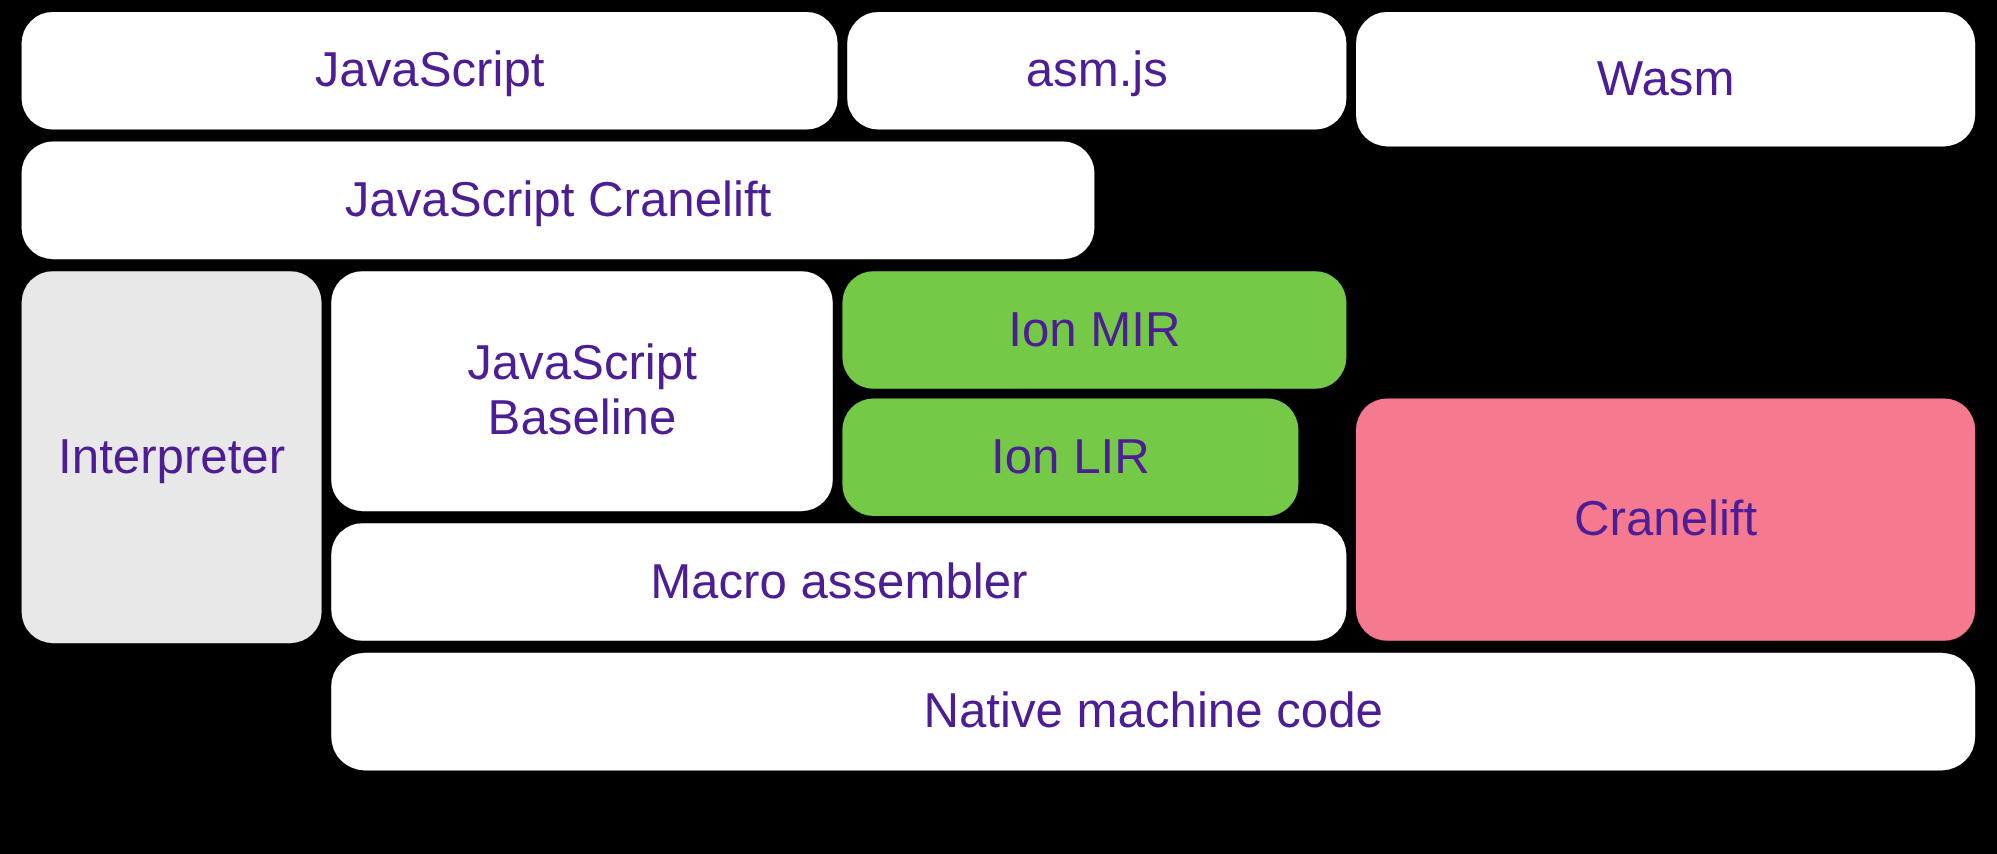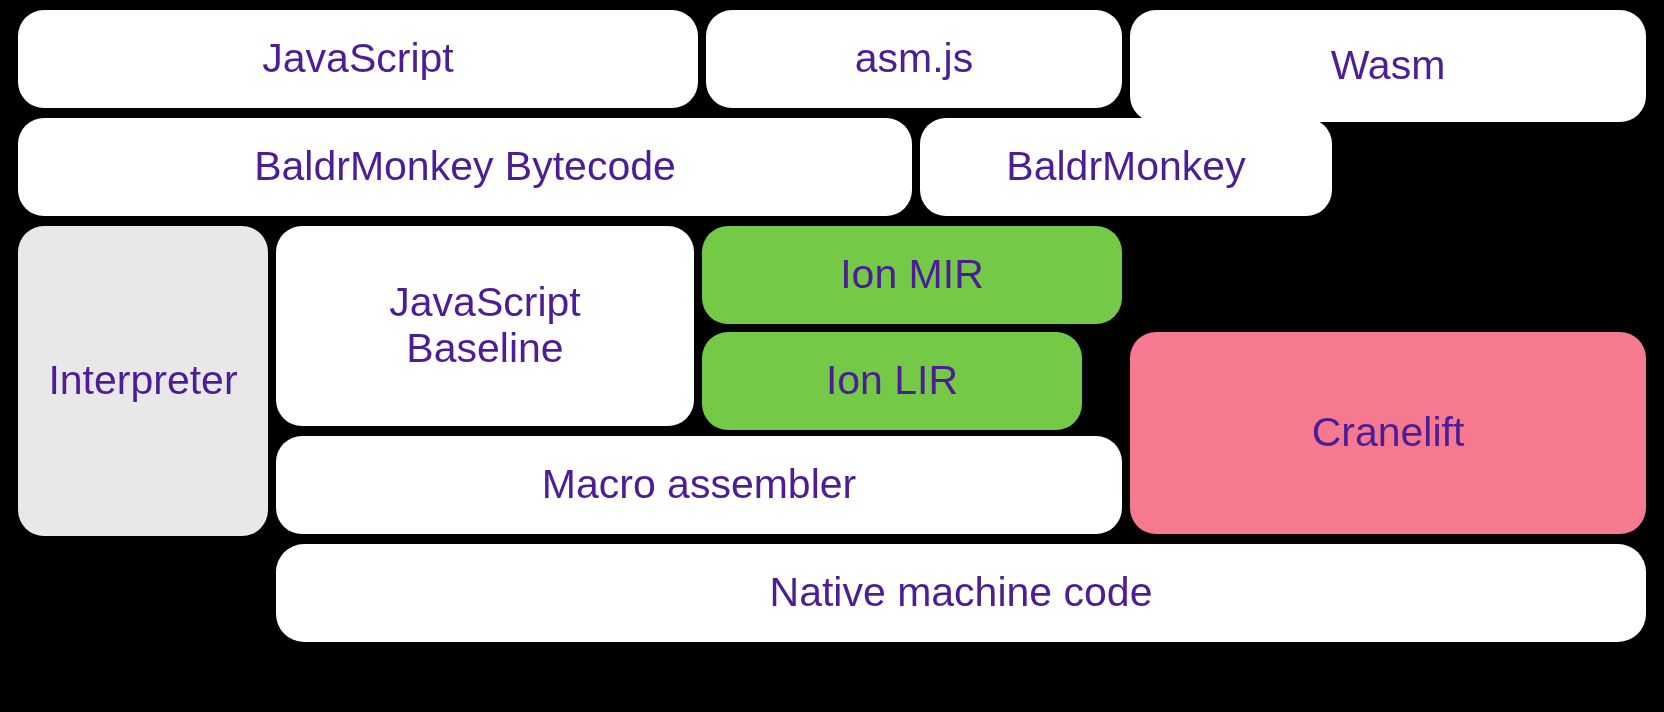--- a/index.html
+++ b/index.html
@@ -64,23 +64,22 @@
 <body>
 
 <div id="diagram">
 
   <div class="node fill-white" id="n-javascript">JavaScript</div>
 
   <div class="node fill-white" id="n-asmjs">asm.js</div>
 
   <div class="node fill-white" id="n-wasm">Wasm</div>
 
-  <div class="node fill-white" id="n-js-bytecode">BaldrMonkey Bytecode</div>
+  <div class="node fill-white" id="n-js-bytecode">JavaScript Cranelift</div>
 
-  <div class="node fill-white" id="n-baldrmonkey">BaldrMonkey</div>
 
   <div class="node fill-grey" id="n-interpreter">Interpreter</div>
 
   <div class="node fill-white" id="n-js-baseline">JavaScript
 Baseline</div>
 
   <div class="node fill-green" id="n-ion-mir">Ion MIR</div>
 
   <div class="node fill-green" id="n-ion-lir">Ion LIR</div>
 

